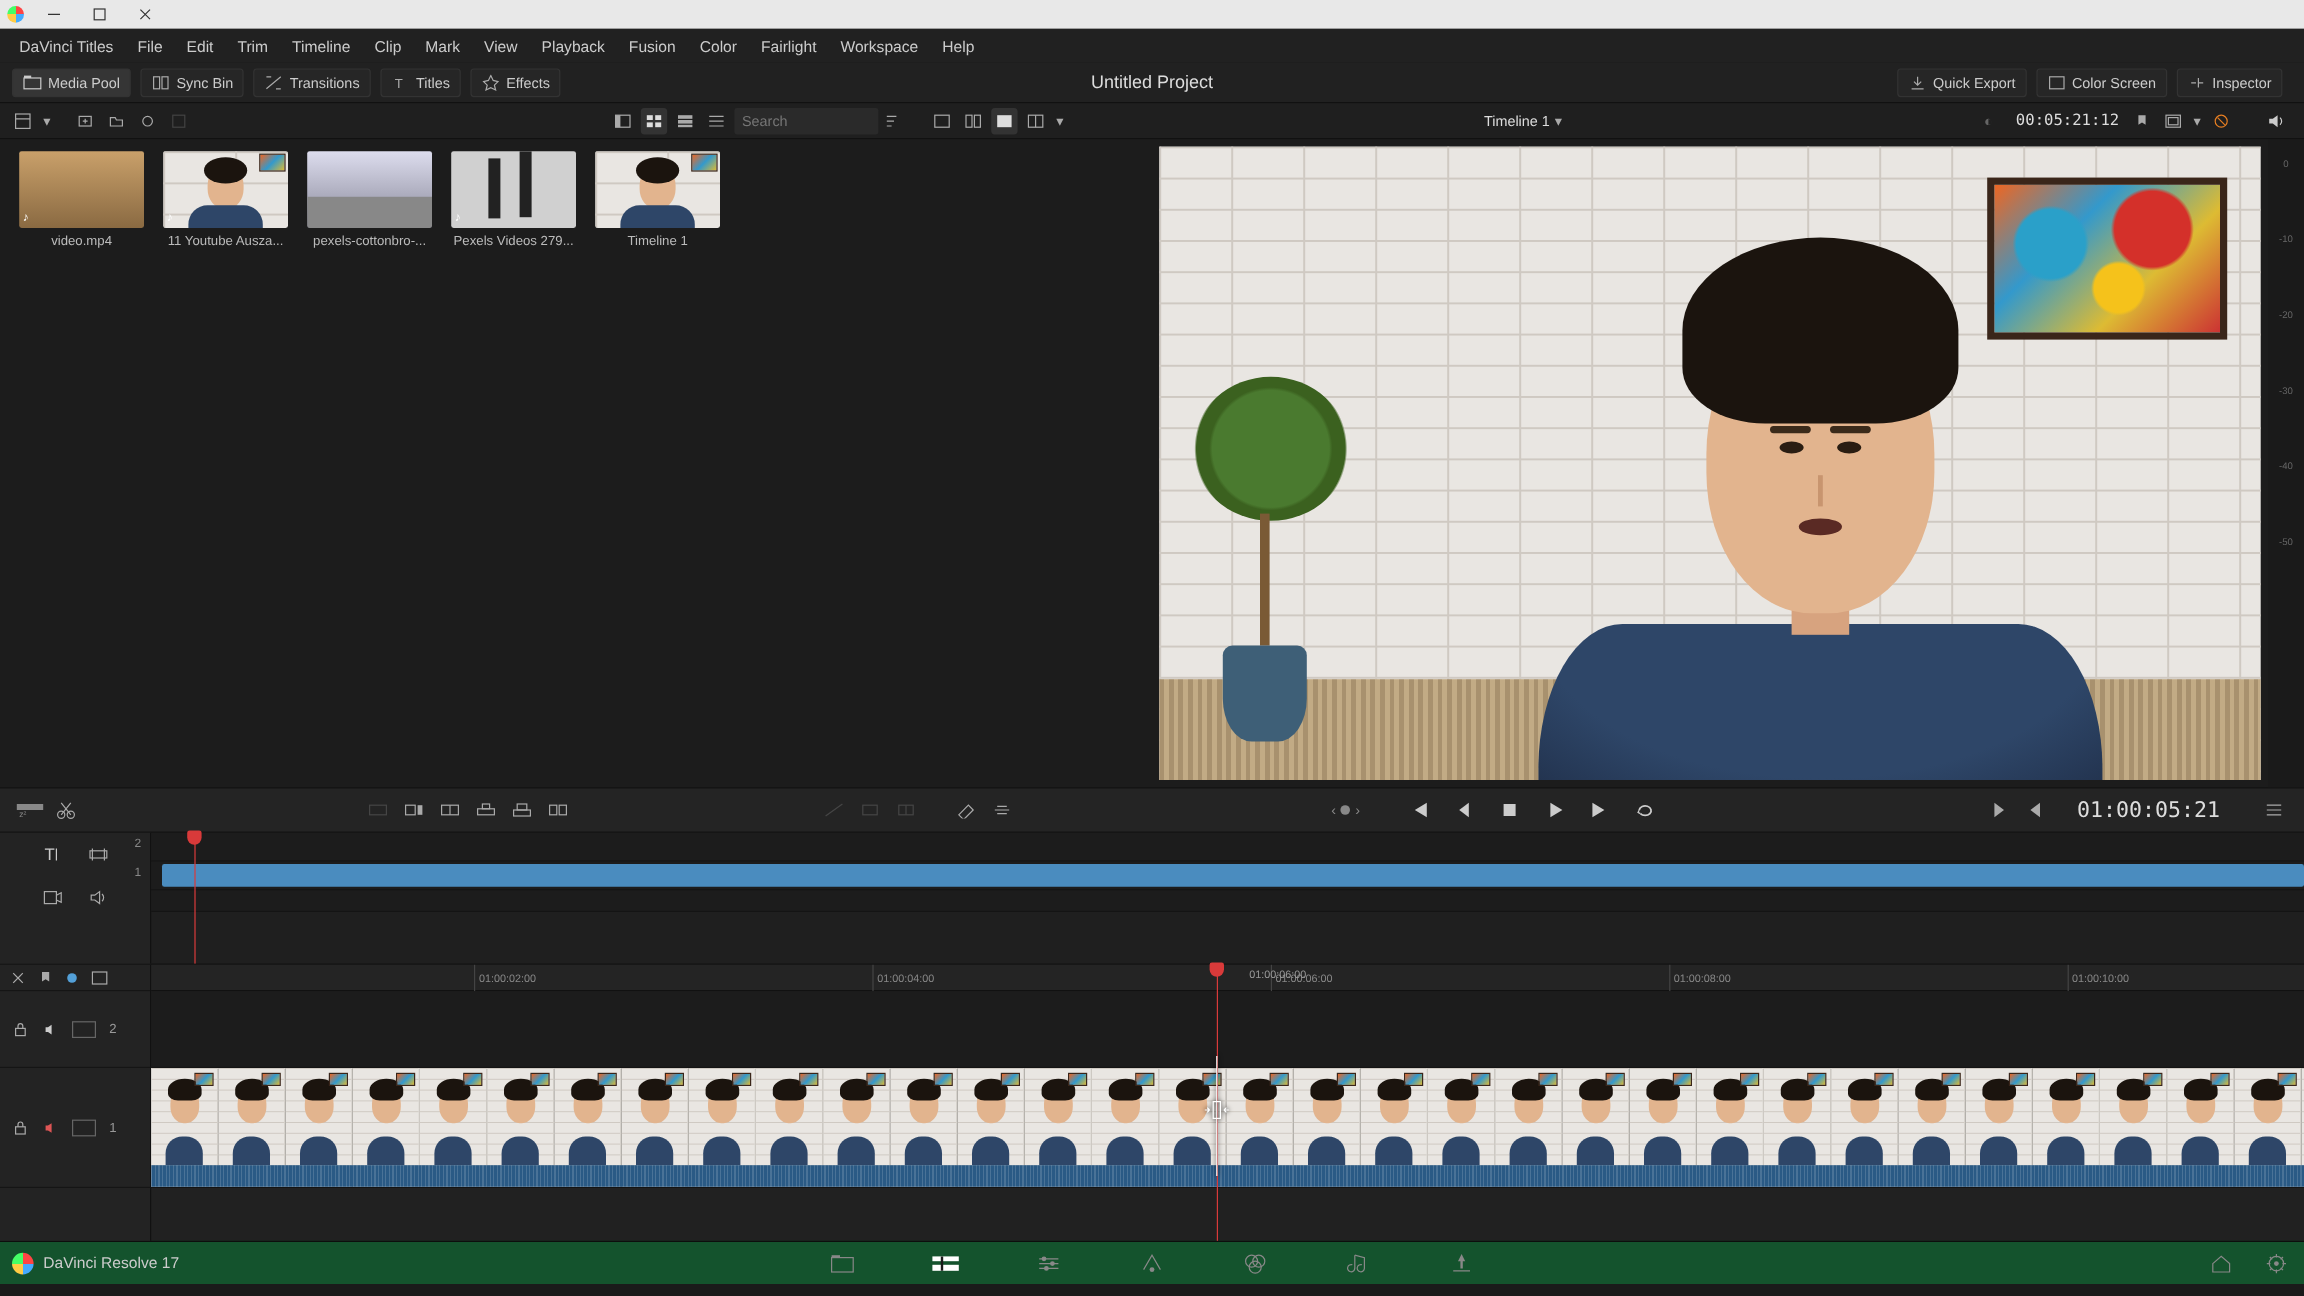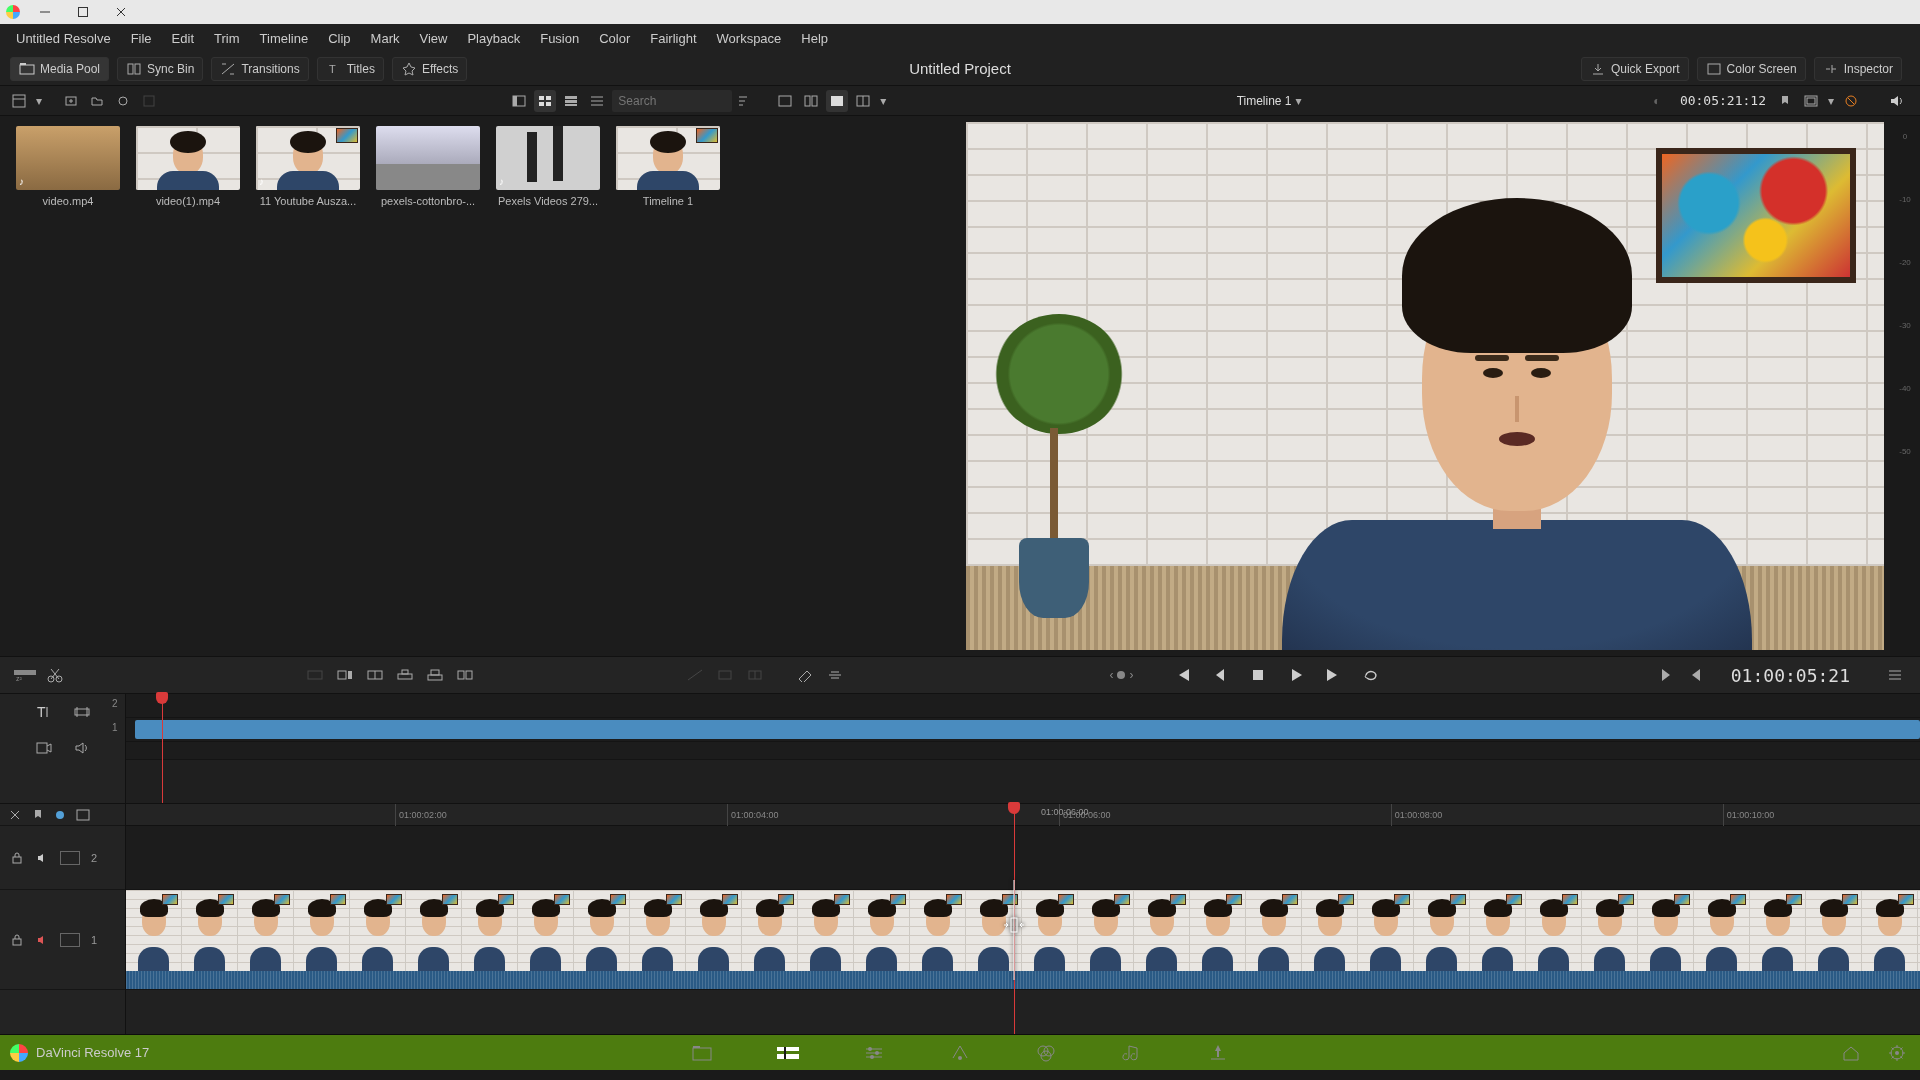--- a/index.html
+++ b/index.html
@@ -122,21 +122,21 @@
 .frame .mhh { position:absolute; left:50%; top:9%; width:28px; height:18px; background:#1b140e; border-radius:50% 50% 30% 30%; transform:translateX(-50%); }
 .frame .mj { position:absolute; bottom:18%; left:22%; right:22%; height:24%; background:#2e4668; border-radius:14px 14px 0 0; }
 .frame .ma { position:absolute; top:4px; right:3px; width:16px; height:11px; background:linear-gradient(135deg,#e62,#39c,#db3); border:1px solid #3a261a; }
 .waveband { position:absolute; left:0; right:0; bottom:0; height:18px; background:#2a5a85;
  background-image:repeating-linear-gradient(90deg, rgba(255,255,255,.15) 0 1px, transparent 1px 3px); }
 .split-cursor { position:absolute; top:0; bottom:0; width:24px; transform:translateX(-50%); pointer-events:none; z-index:6; display:flex; align-items:center; justify-content:center; }
 .split-cursor svg { filter:drop-shadow(0 0 2px #000); }
 .tc-hover { position:absolute; top:3px; font-size:9px; color:#999; }
 
 
-.pagenav { height:36px; background:#4d7c0f; display:flex; align-items:center; padding:0 10px; border-top:1px solid #0d0d0d; }
+.pagenav { height:36px; background:#14532d; display:flex; align-items:center; padding:0 10px; border-top:1px solid #0d0d0d; }
 .pagenav .logo { width:18px; height:18px; border-radius:50%; background:conic-gradient(#f44 0 25%,#4af 0 50%,#fc4 0 75%,#4f6 0); margin-right:8px; }
 .pagenav .label { font-size:13px; color:#ccc; }
 .pagenav .center { position:absolute; left:50%; transform:translateX(-50%); display:flex; gap:60px; }
 .pagenav .pic { width:26px; height:26px; display:flex; align-items:center; justify-content:center; color:#888; }
 .pagenav .pic.active { color:#fff; }
 .pagenav .right { margin-left:auto; display:flex; gap:20px; }
 
 svg { display:block; }
 </style>
 </head>
@@ -155,21 +155,21 @@
       </svg>
     </div>
   <div class="winbtn">
       <svg width="12" height="12">
         <path d="M2 2l8 8M10 2l-8 8" stroke="#333"></path>
       </svg>
     </div>
 </div>
 
 <div class="menubar">
-  <span>Untitled Resolve</span>
+  <span>DaVinci Titles</span>
   <span>File</span>
   <span>Edit</span>
   <span>Trim</span>
   <span>Timeline</span>
   <span>Clip</span>
   <span>Mark</span>
   <span>View</span>
   <span>Playback</span>
   <span>Fusion</span>
   <span>Color</span>
@@ -374,29 +374,20 @@
     <div class="mp-grid">
       <div class="clip">
         <div class="thumb" style="background:linear-gradient(#c9a06a,#8a6a42)">
             <span class="aud">♪</span>
           </div>
         <div class="name">video.mp4</div>
       </div>
       <div class="clip">
         <div class="thumb">
             <div style="position:absolute;inset:0" class="brick"></div>
-            <div style="position:absolute;left:50%;top:18%;width:30px;height:36px;background:#e2b48e;border-radius:46%;transform:translateX(-50%)"></div>
-            <div style="position:absolute;left:50%;top:8%;width:36px;height:22px;background:#1b140e;border-radius:50%;transform:translateX(-50%)"></div>
-            <div style="position:absolute;bottom:0;left:20%;right:20%;height:30%;background:#2e4668;border-radius:16px 16px 0 0"></div>
-          </div>
-        <div class="name">video(1).mp4</div>
-      </div>
-      <div class="clip">
-        <div class="thumb">
-            <div style="position:absolute;inset:0" class="brick"></div>
             <div style="position:absolute;top:2px;right:2px;width:22px;height:15px;background:linear-gradient(135deg,#e62,#39c,#db3);border:1px solid #3a261a"></div>
             <div style="position:absolute;left:50%;top:18%;width:30px;height:36px;background:#e2b48e;border-radius:46%;transform:translateX(-50%)"></div>
             <div style="position:absolute;left:50%;top:8%;width:36px;height:22px;background:#1b140e;border-radius:50%;transform:translateX(-50%)"></div>
             <div style="position:absolute;bottom:0;left:20%;right:20%;height:30%;background:#2e4668;border-radius:16px 16px 0 0"></div>
             <span class="aud">♪</span>
           </div>
         <div class="name">11 Youtube Ausza...</div>
       </div>
       <div class="clip">
         <div class="thumb" style="background:linear-gradient(#dde,#aab 60%,#667)">

